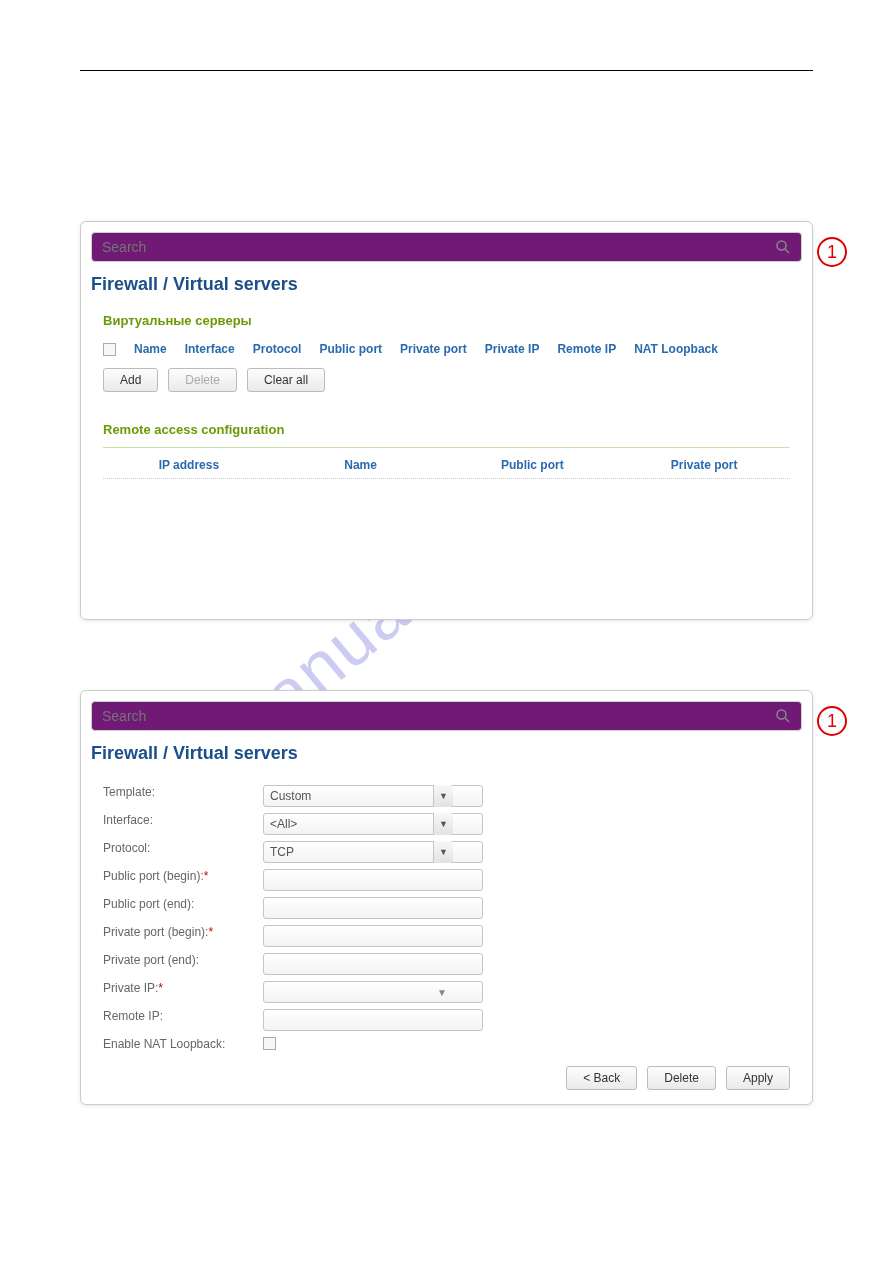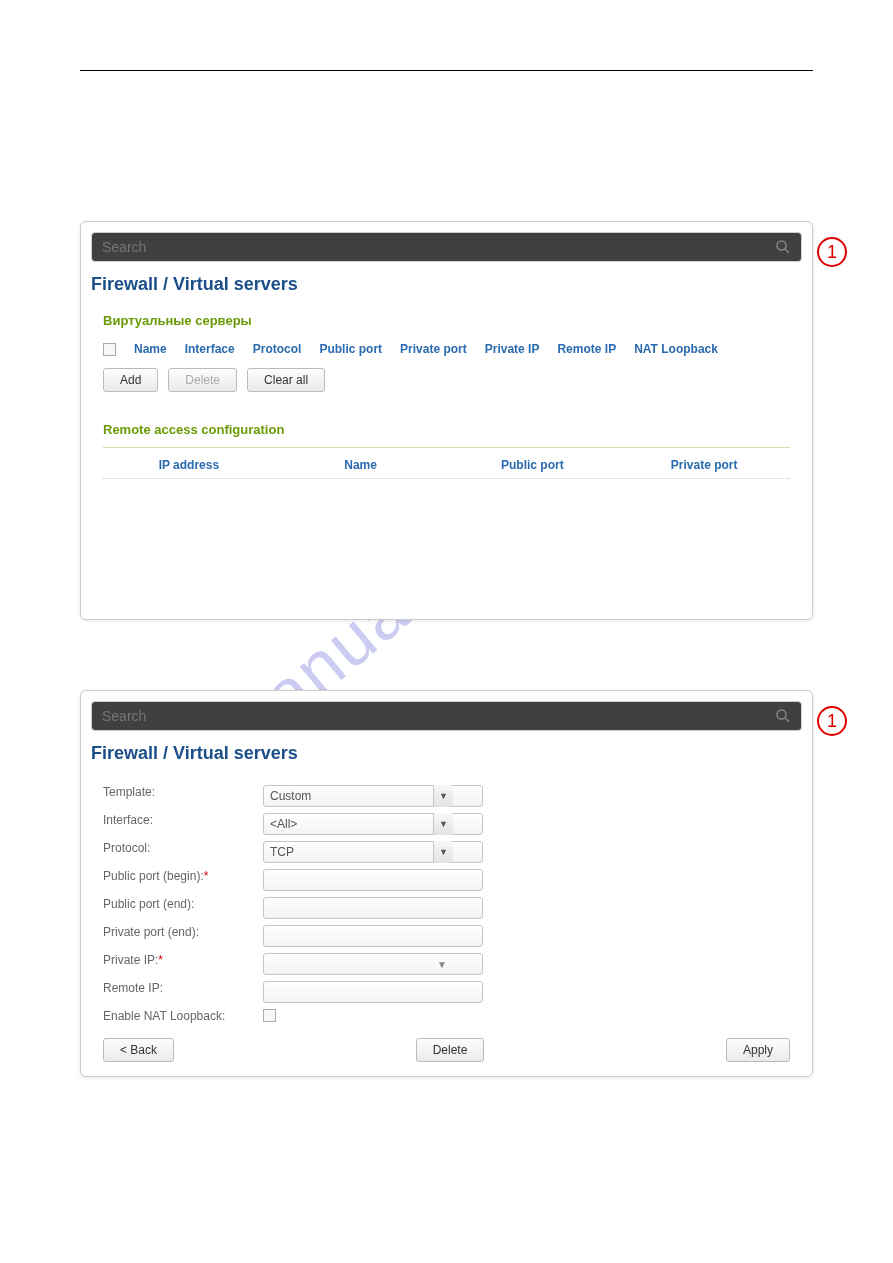--- a/index.html
+++ b/index.html
@@ -37,21 +37,21 @@
     text-align: center;
     line-height: 26px;
     font-weight: 400;
   }
   .search-bar {
     display: flex;
     align-items: center;
     border: 1px solid #d0d0d0;
     border-radius: 4px;
     padding: 6px 10px;
-    background: #404040;
+    background: #701a75;
     box-shadow: inset 0 1px 2px rgba(0,0,0,0.05);
     margin-bottom: 10px;
   }
   .search-bar input {
     flex: 1;
     border: none;
     background: transparent;
     font-size: 14px;
     color: #999;
     outline: none;
@@ -152,21 +152,21 @@
   .sel-wrap .combo-arrow {
     position:absolute; right:6px; top:6px;
     color:#888; font-size:10px;
   }
   .ck2 {
     width: 13px; height: 13px;
     border: 1px solid #aaa;
     background: #f7f7f7;
   }
   .btn-row-right {
-    display:flex; justify-content:space-between; gap:10px;
+    display:flex; justify-content:flex-end; gap:10px;
     padding: 12px 12px 4px 12px;
   }
   
   .wm {
     position: absolute;
     top: 520px;
     left: 50%;
     transform: translate(-50%, 0) rotate(-40deg);
     font-size: 70px;
     font-weight: 500;
@@ -269,20 +269,24 @@
   <div class="form-row">
     <label><span>Public port (begin):</span><span class="req">*</span></label>
     <input type="text" style="">
   </div>
 
   <div class="form-row">
     <label>Public port (end):</label>
     <input type="text" style="">
   </div>
 
+  <div class="form-row">
+    <label><span>Private port (begin):</span><span class="req">*</span></label>
+    <input type="text" style="">
+  </div>
 
   <div class="form-row">
     <label>Private port (end):</label>
     <input type="text" style="">
   </div>
 
   <div class="form-row">
     <label><span>Private IP:</span><span class="req">*</span></label>
     <div class="sel-wrap">
       <div class="combo"></div>

